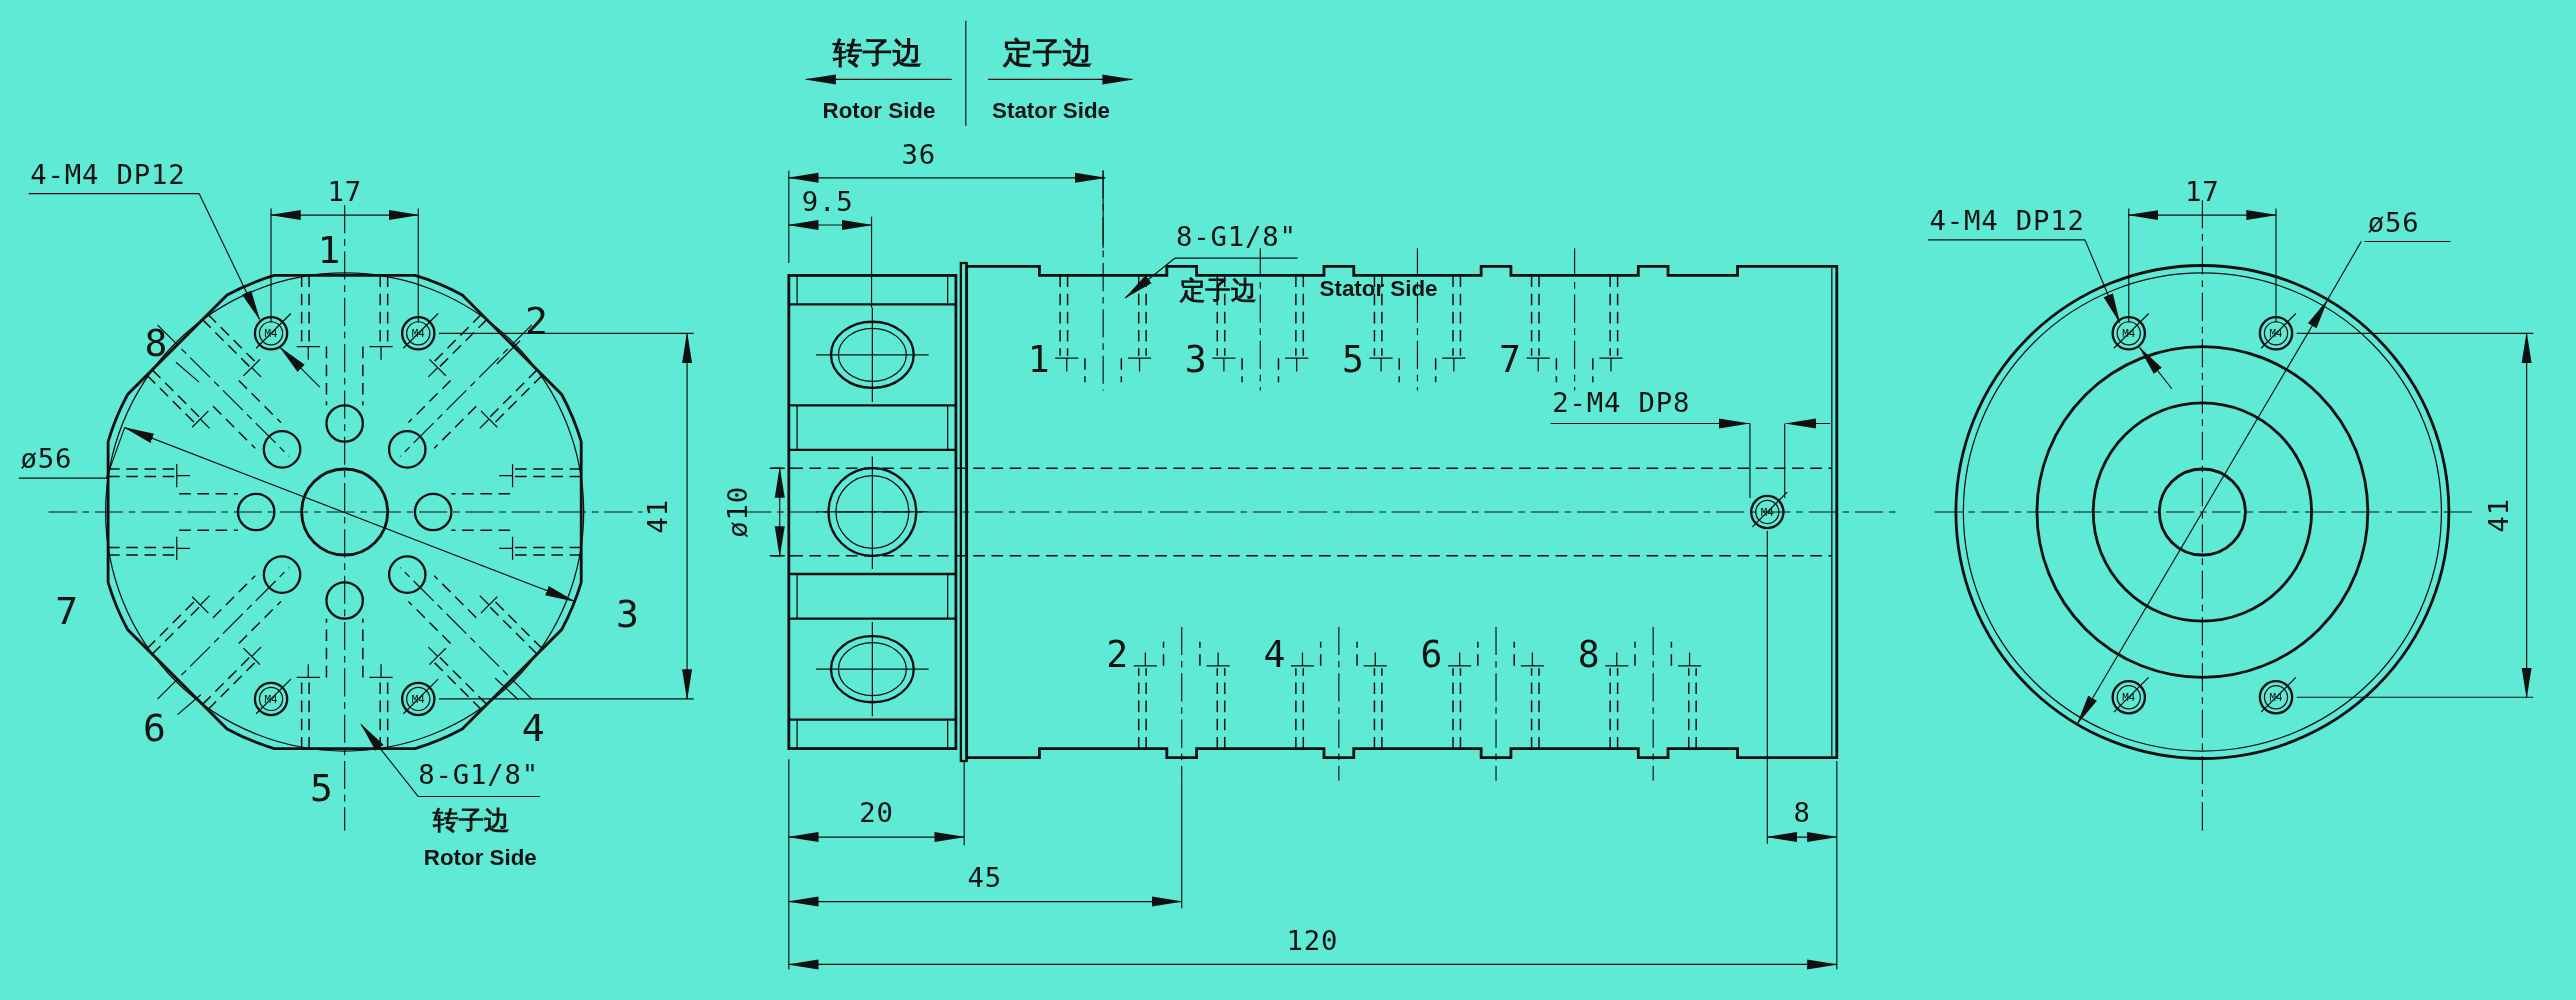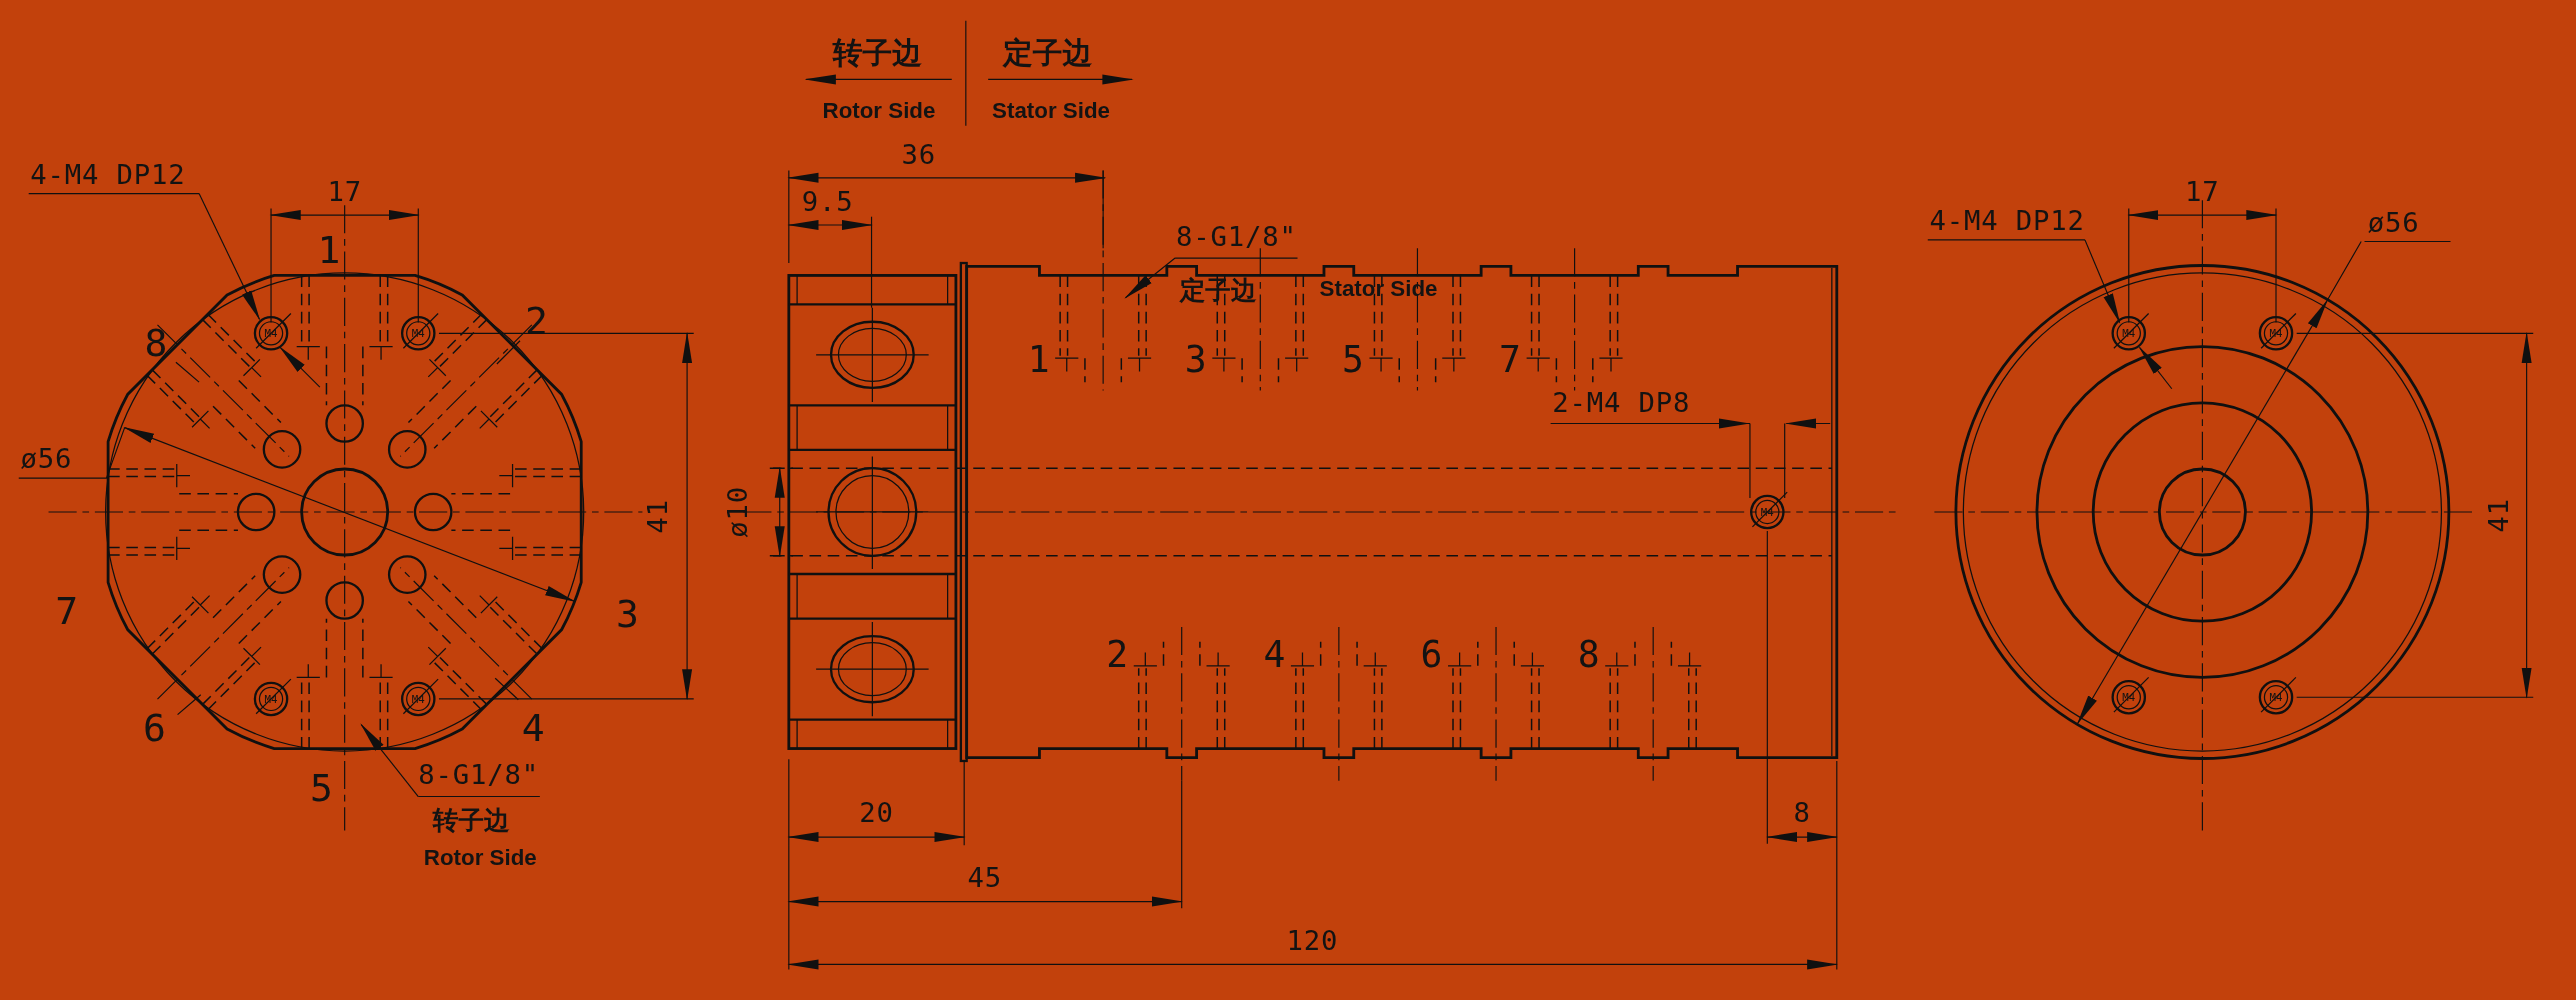--- a/index.html
+++ b/index.html
@@ -1,16 +1,16 @@
 <!DOCTYPE html>
 <html style="font-size:13.2px"><head>
 <meta charset="utf-8">
 <style>
   html,body{margin:0;padding:0;background:#ffffff;}
-  .stage{position:relative;width:2576px;height:1000px;background:#c2410c;overflow:hidden;}
+  .stage{position:relative;width:2576px;height:1000px;background:#5eead4;overflow:hidden;}
   svg{position:absolute;left:0;top:0;}
   .outline{fill:none;stroke:#101010;stroke-width:3.4;}
   .med{fill:none;stroke:#101010;stroke-width:2.8;}
   .thin{fill:none;stroke:#101010;stroke-width:1.5;}
   .dashed{fill:none;stroke:#101010;stroke-width:1.8;stroke-dasharray:14 8;}
   .cl{fill:none;stroke:#101010;stroke-width:1.4;stroke-dasharray:34 7 8 7;}
   .dimline{fill:none;stroke:#101010;stroke-width:1.4;}
   .arrowfill{fill:#101010;}
   text{fill:#131313;}
   .dim{font-family:"DejaVu Sans Mono",monospace;font-size:33px;letter-spacing:1px;}

